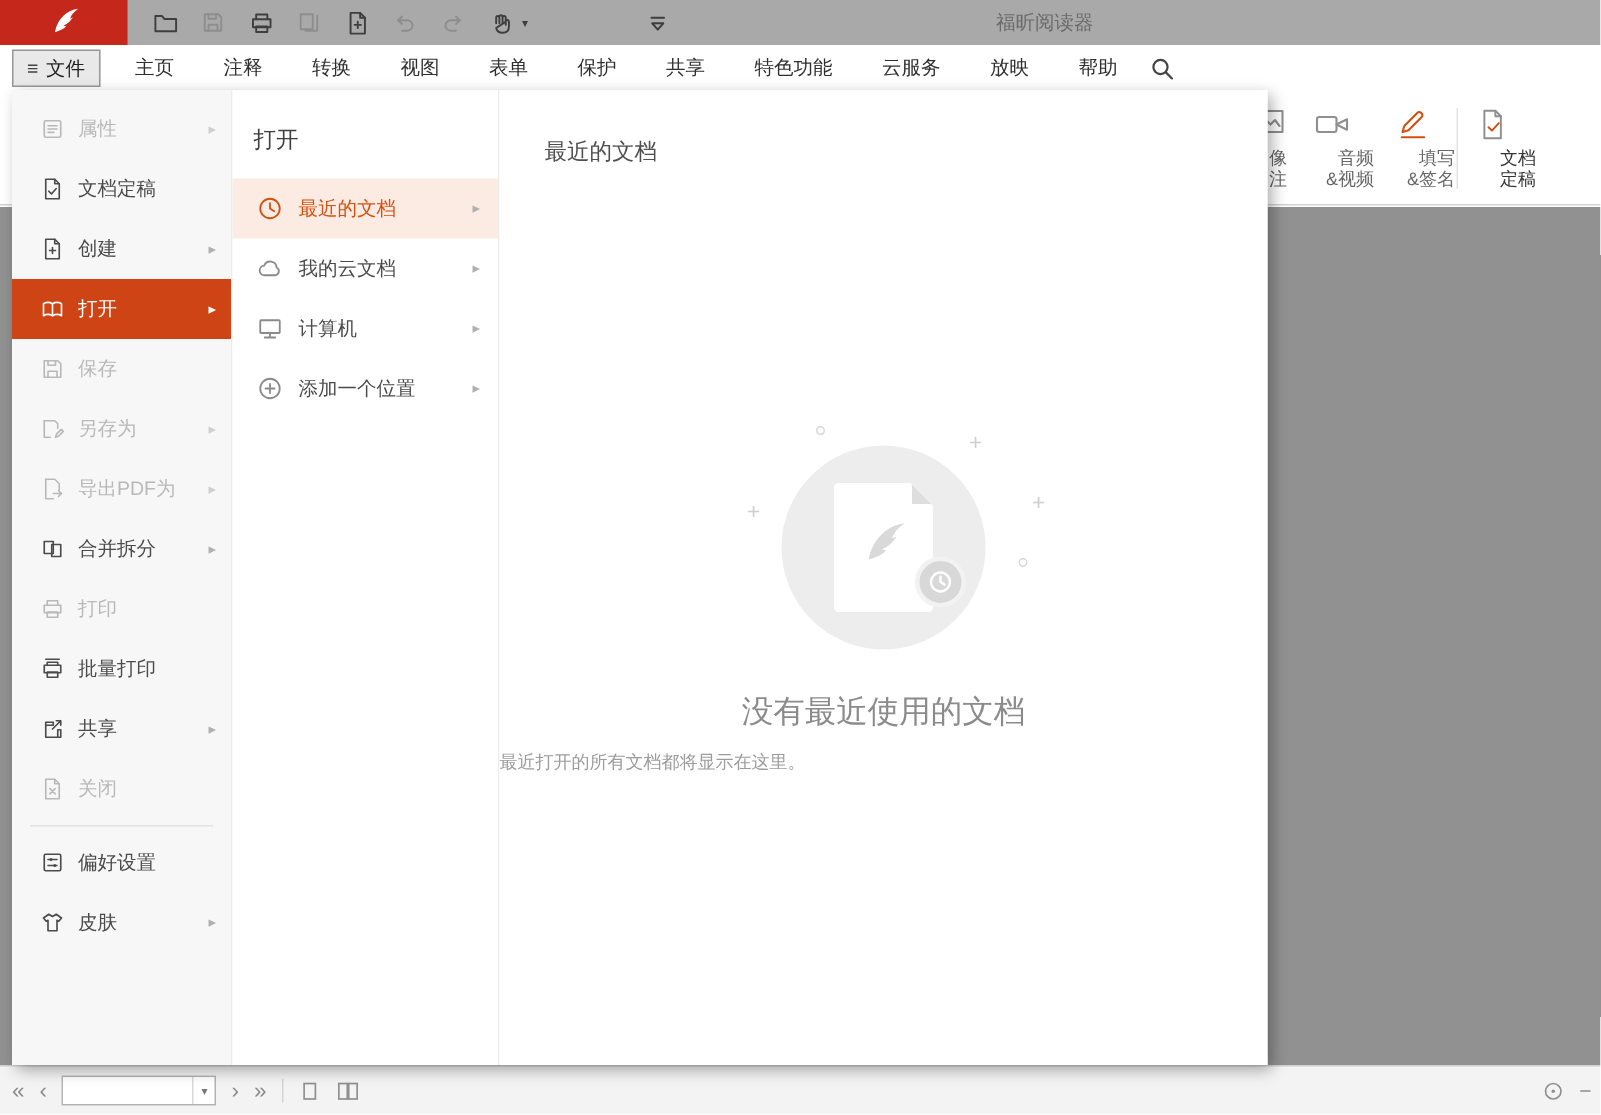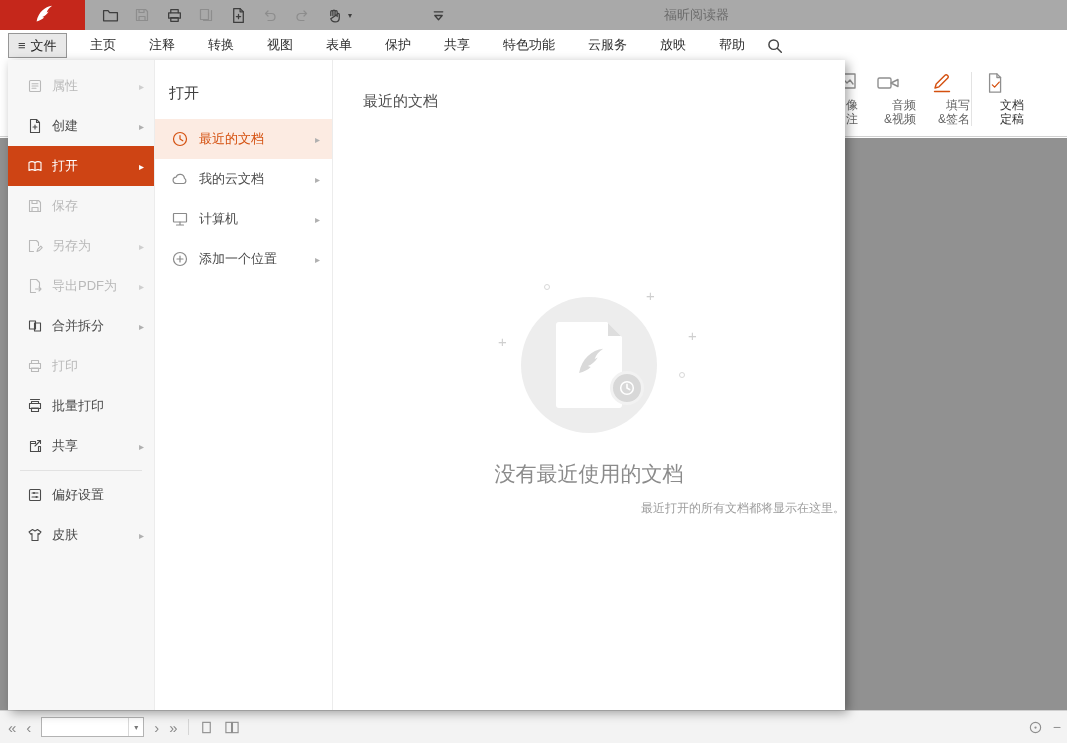--- a/index.html
+++ b/index.html
@@ -86,21 +86,21 @@
   .content-title{position:absolute;left:30px;top:32px;font-size:15px;color:#4f4f4f;font-weight:normal;}
   .big-circle{position:absolute;left:188px;top:237px;width:136px;height:136px;border-radius:50%;background:#ededed;}
   .doc-card{position:absolute;left:223px;top:262px;width:66px;height:86px;background:#fff;border-radius:3px;}
   .doc-fold-outer{position:absolute;top:0;right:0;width:0;height:0;border-top:15px solid #ededed;border-left:15px solid transparent;}
   .doc-fold-inner{position:absolute;top:1px;right:1px;width:0;height:0;border-bottom:13px solid #dedede;border-right:13px solid transparent;}
   .doc-feather{position:absolute;left:16px;top:24px;}
   .clock-badge{position:absolute;left:277px;top:311px;width:34px;height:34px;border-radius:50%;background:#d8d8d8;border:3px solid #f2f2f2;display:flex;align-items:center;justify-content:center;}
   .dec{position:absolute;color:#cfcfcf;font-size:15px;line-height:1;}
   .dot{position:absolute;width:6px;height:6px;border:1.5px solid #d8d8d8;border-radius:50%;}
   .empty-title{position:absolute;left:0;width:100%;top:400px;text-align:center;font-size:21px;color:#8b8b8b;}
-  .empty-subtitle{position:absolute;left:0;width:100%;top:440px;text-align:right;font-size:12px;color:#9c9c9c;}
+  .empty-subtitle{position:absolute;left:0;width:100%;top:440px;text-align:left;font-size:12px;color:#9c9c9c;}
 </style>
 </head>
 <body>
 
 <div class="app">
 
   <div class="titlebar">
     <div class="logo">
       <svg width="22" height="22" viewBox="0 0 24 24">
           <path d="M5 19C7 9 14 3 22 2c-3 2-5 4.2-6 7.2l2.2-1c-2 3-4.2 5-7 6l2 .6C11.4 16.8 8.4 18.2 5 19z" fill="#ffffff"></path>
@@ -246,20 +246,28 @@
             <rect x="2.5" y="2.5" width="11" height="11" rx="1"></rect>
             <path d="M5 5.8h6M5 8h6M5 10.2h4"></path>
           </svg>
         <span class="lbl">属性</span>
         <span class="arr">▸</span>
       </div>
       <div class="bs-item">
         <svg class="ic" viewBox="0 0 16 16">
             <path d="M3.5 1.5h6l3 3v10h-9z"></path>
             <path d="M9.5 1.5v3h3"></path>
+            <path d="M5.5 9.5l1.8 1.8 3.2-3.6"></path>
+          </svg>
+        <span class="lbl">文档定稿</span>
+      </div>
+      <div class="bs-item">
+        <svg class="ic" viewBox="0 0 16 16">
+            <path d="M3.5 1.5h6l3 3v10h-9z"></path>
+            <path d="M9.5 1.5v3h3"></path>
             <path d="M8 7v4M6 9h4"></path>
           </svg>
         <span class="lbl">创建</span>
         <span class="arr">▸</span>
       </div>
       <div class="bs-item active">
         <svg class="ic" viewBox="0 0 16 16">
             <path d="M2 4.5c2-1.2 4-1.2 6 0 2-1.2 4-1.2 6 0v8c-2-1.2-4-1.2-6 0-2-1.2-4-1.2-6 0z"></path>
             <path d="M8 4.5v8"></path>
           </svg>
@@ -316,20 +324,28 @@
           </svg>
         <span class="lbl">批量打印</span>
       </div>
       <div class="bs-item">
         <svg class="ic" viewBox="0 0 16 16">
             <path d="M3.5 3.5h5v2h-5v8h8v-5h2v5h-10z"></path>
             <path d="M8 8l5.5-5.5M10.5 2.5H13.5V5.5"></path>
           </svg>
         <span class="lbl">共享</span>
         <span class="arr">▸</span>
+      </div>
+      <div class="bs-item disabled">
+        <svg class="ic" viewBox="0 0 16 16">
+            <path d="M3.5 1.5h6l3 3v10h-9z"></path>
+            <path d="M9.5 1.5v3h3"></path>
+            <path d="M6.2 7.8l3.6 3.4M9.8 7.8l-3.6 3.4"></path>
+          </svg>
+        <span class="lbl">关闭</span>
       </div>
       <div class="bs-sep"></div>
       <div class="bs-item">
         <svg class="ic" viewBox="0 0 16 16">
             <rect x="2.5" y="2.5" width="11" height="11" rx="1"></rect>
             <path d="M5 6h6M5 10h6"></path>
             <circle cx="7" cy="6" r="1" fill="currentColor" stroke="none"></circle>
             <circle cx="9.5" cy="10" r="1" fill="currentColor" stroke="none"></circle>
           </svg>
         <span class="lbl">偏好设置</span>

